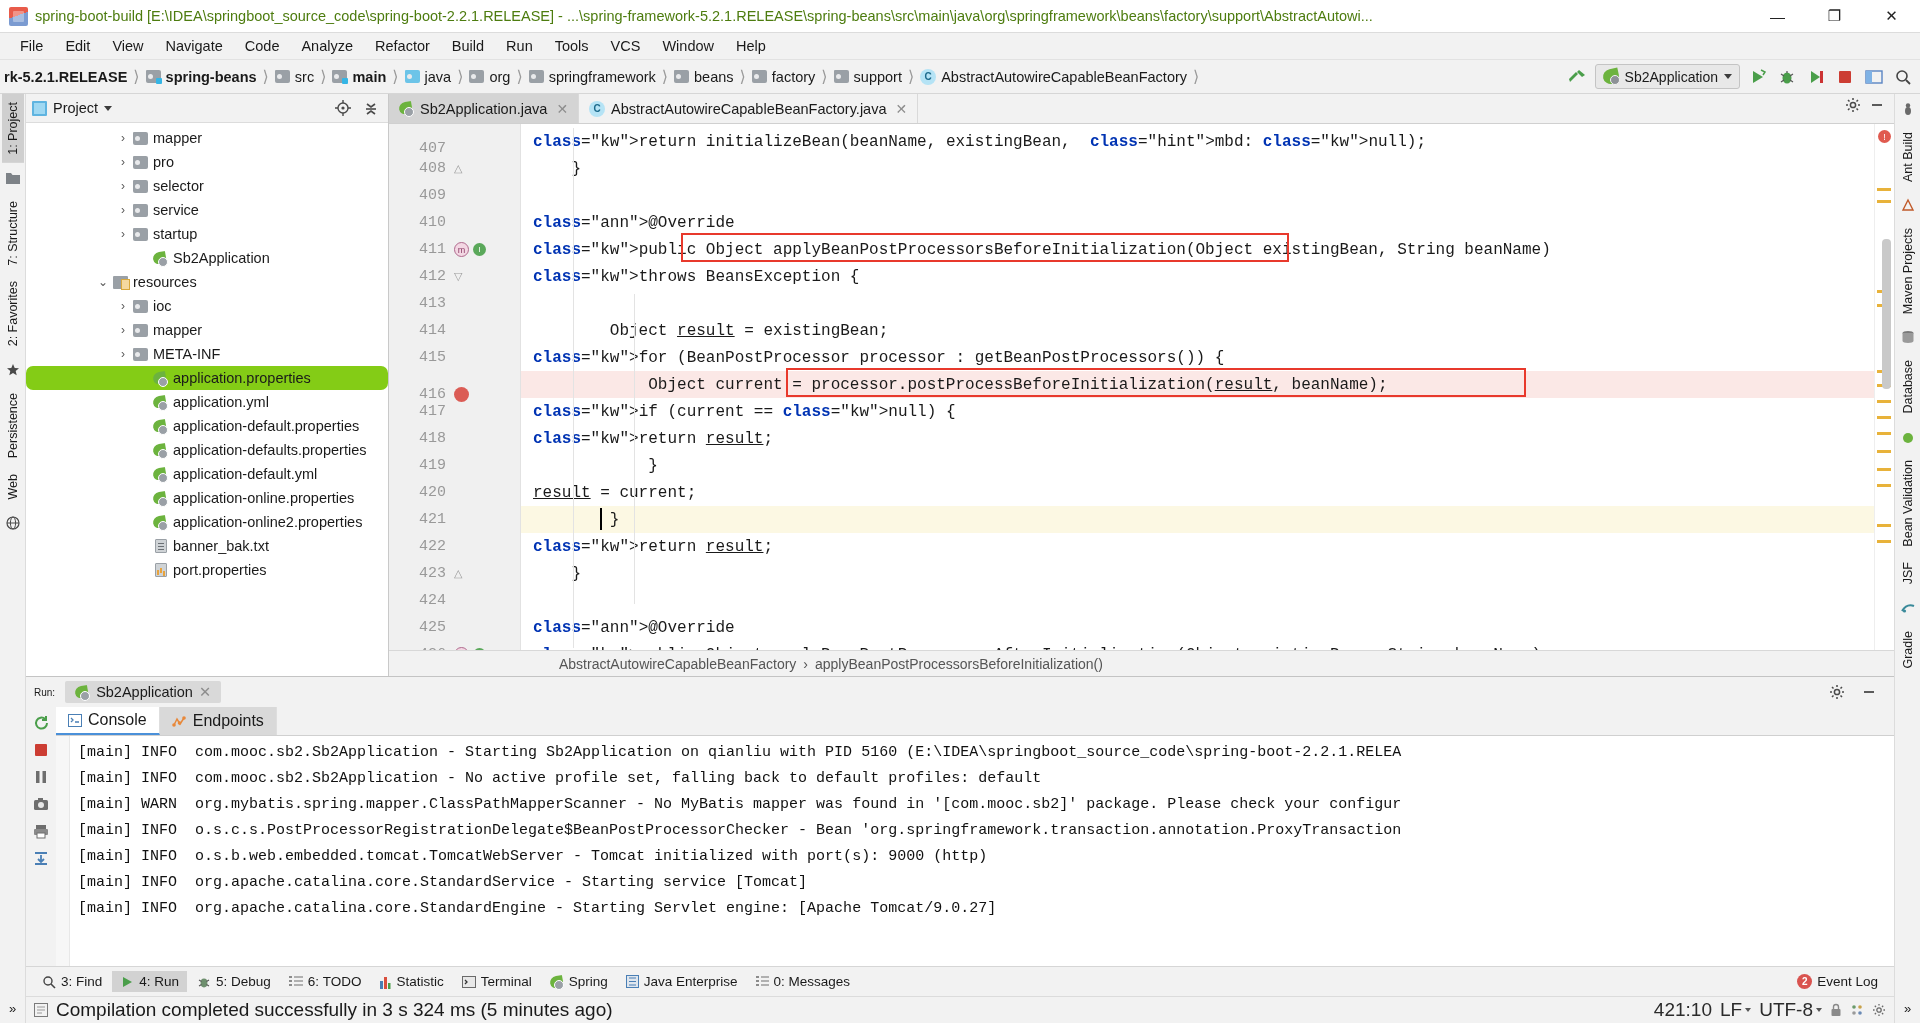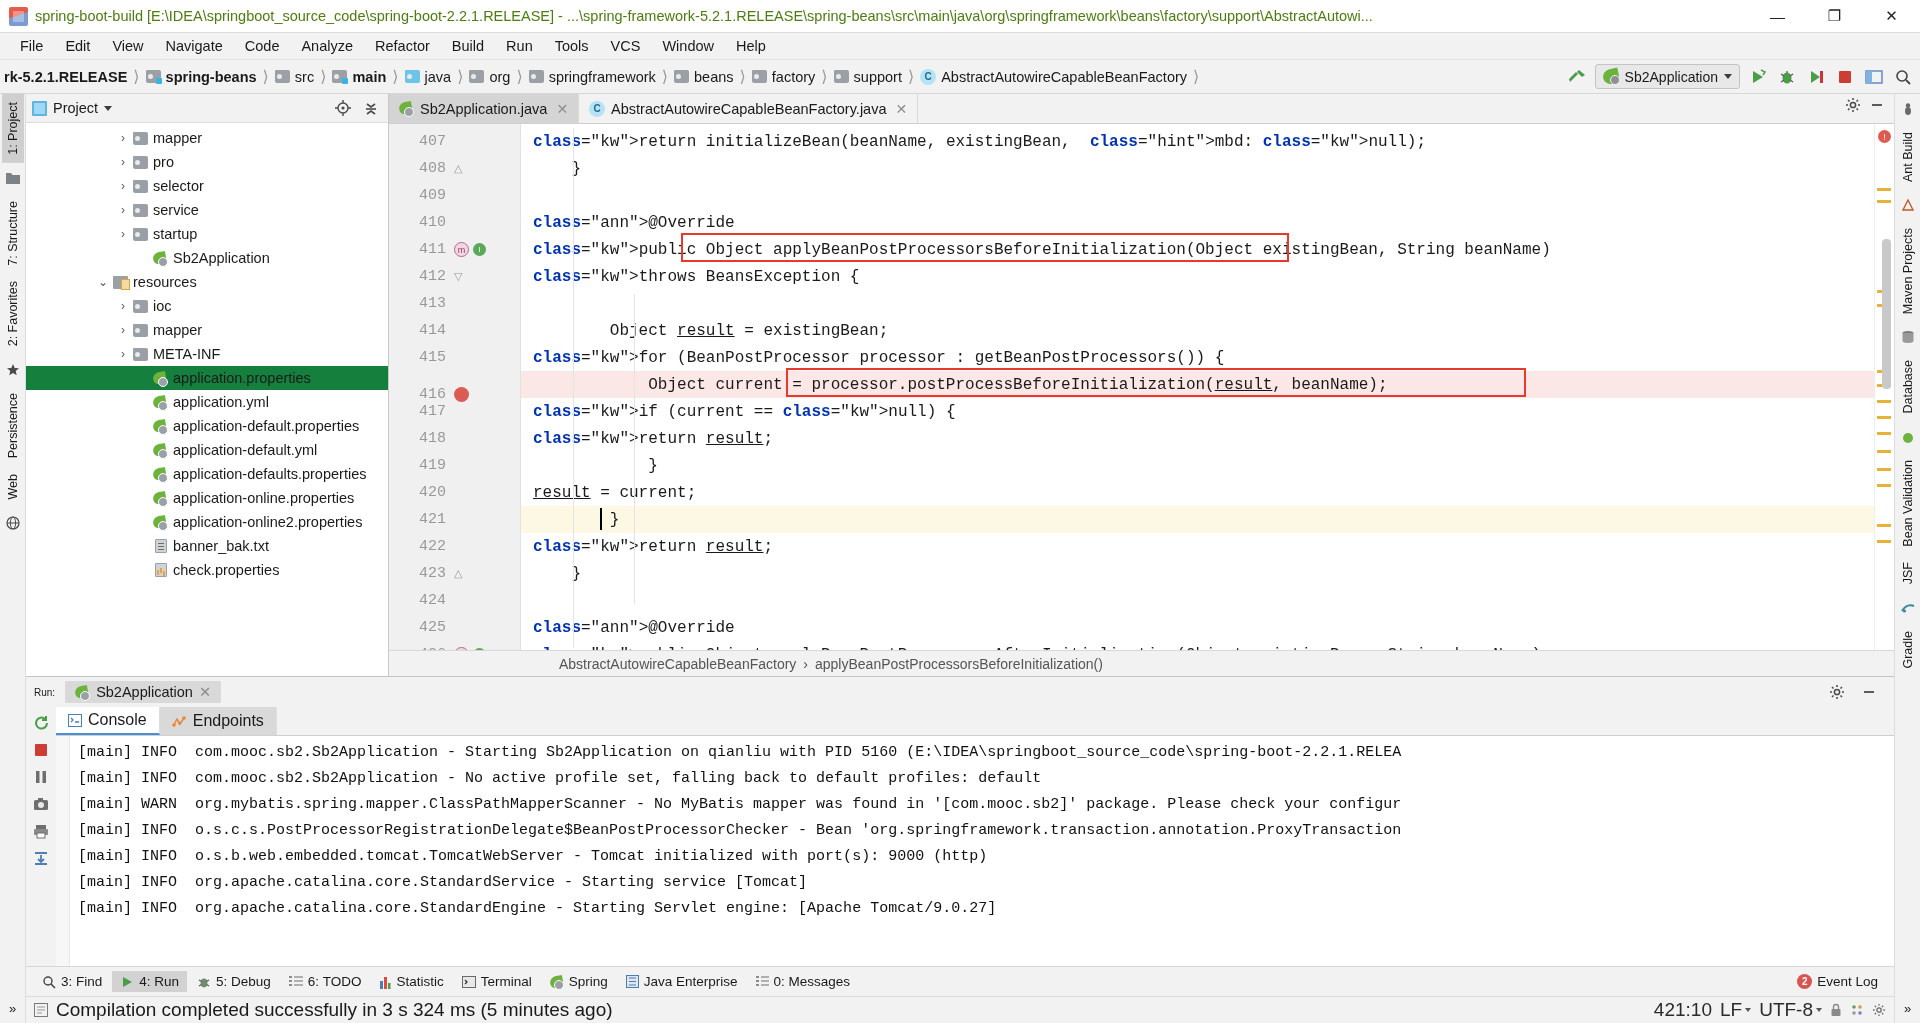--- a/index.html
+++ b/index.html
@@ -58,21 +58,21 @@
   .upper-row{display:flex;flex:1 1 auto;min-height:0;}
 
   
   .project-panel{width:363px;flex:0 0 363px;display:flex;flex-direction:column;background:#fff;border-right:1px solid #c9c9c9;min-height:0;}
   .pp-head{height:29px;display:flex;align-items:center;background:#f2f2f2;border-bottom:1px solid #dcdcdc;padding:0 6px;gap:6px;flex:0 0 29px;}
   .pp-head .sq{width:15px;height:15px;border:2px solid #5fb4e0;background:#9fd8f2;border-radius:1px;}
   .pp-title{font-size:14.5px;}
   .pp-head .sp{flex:1 1 auto;}
   .pp-tree{flex:1 1 auto;overflow:hidden;padding-top:3px;background:#fff;}
   .tnode{height:24px;display:flex;align-items:center;font-size:14.5px;white-space:nowrap;padding-right:4px;}
-  .tnode.sel{background:#15803d;}
+  .tnode.sel{background:#84cc16;border-radius:7px;}
   .tw{width:18px;display:flex;align-items:center;justify-content:center;flex:0 0 18px;color:#5a5a5a;font-size:12px;}
   .tico{width:17px;margin-right:4px;display:flex;align-items:center;justify-content:center;flex:0 0 17px;}
   .spring-ico{width:15px;height:15px;position:relative;}
   .spring-ico:before{content:"";position:absolute;left:0;top:1px;width:13px;height:12px;background:#6cb33e;border-radius:70% 10% 60% 60%;transform:rotate(-10deg);}
   .spring-ico:after{content:"";position:absolute;right:0;bottom:-1px;width:8px;height:8px;border-radius:50%;background:#9aa0a6;border:1.5px solid #fff;}
   .txt-ico{width:12px;height:14px;background:#cfd3d6;border:1px solid #9aa0a6;border-radius:1px;position:relative;}
   .txt-ico:after{content:"";position:absolute;left:2px;top:3px;right:2px;height:1px;background:#6b7075;box-shadow:0 3px 0 #6b7075,0 6px 0 #6b7075;}
   .prop-ico{width:12px;height:14px;background:#cfd3d6;border:1px solid #9aa0a6;border-radius:1px;position:relative;}
   .prop-ico:after{content:"";position:absolute;left:1px;bottom:1px;width:2px;height:5px;background:#e8a33d;box-shadow:3px -2px 0 #e8a33d,6px 1px 0 #e8a33d;}
   .res-folder{width:15px;height:13px;background:#9aa0a6;border-radius:1px;position:relative;}
@@ -430,29 +430,29 @@
                   <span class="spring-ico"></span>
                 </span>
                 <span>application-default.properties</span>
               </div>
               <div class="tnode">
                 <span style="width:108px;flex:0 0 108px"></span>
                 <span class="tw"></span>
                 <span class="tico">
                   <span class="spring-ico"></span>
                 </span>
-                <span>application-default.yml</span>
+                <span>application-defaults.properties</span>
               </div>
               <div class="tnode">
                 <span style="width:108px;flex:0 0 108px"></span>
                 <span class="tw"></span>
                 <span class="tico">
                   <span class="spring-ico"></span>
                 </span>
-                <span>application-defaults.properties</span>
+                <span>application-default.yml</span>
               </div>
               <div class="tnode">
                 <span style="width:108px;flex:0 0 108px"></span>
                 <span class="tw"></span>
                 <span class="tico">
                   <span class="spring-ico"></span>
                 </span>
                 <span>application-online.properties</span>
               </div>
               <div class="tnode">
@@ -470,21 +470,21 @@
                   <span class="txt-ico"></span>
                 </span>
                 <span>banner_bak.txt</span>
               </div>
               <div class="tnode">
                 <span style="width:108px;flex:0 0 108px"></span>
                 <span class="tw"></span>
                 <span class="tico">
                   <span class="prop-ico"></span>
                 </span>
-                <span>check.properties</span>
+                <span>port.properties</span>
               </div>
             </div>
         </div>
 
         <div class="editor-col">
           <div class="tabbar">
             <div class="etab active">
               <span class="spring-ico"></span>
               <span>Sb2Application.java</span>
               <span class="x">✕</span>
@@ -503,21 +503,21 @@
             </span>
             <span class="tool-ico" style="margin-right:6px;">
               <svg width="16" height="16" viewBox="0 0 16 16">
                   <path d="M3 8h10" stroke="#4a4a4a" stroke-width="1.8"></path>
                 </svg>
             </span>
           </div>
 
           <div class="editor-wrap">
             <div class="gutter">
-                <div class="ln" style="top: 4px;">
+                <div class="ln" style="top: 11px;">
                   <span class="num">407</span>
                   <span class="marks"></span>
                 </div>
                 <div class="ln" style="top: 31px;">
                   <span class="num">408</span>
                   <span class="marks">
                     <span style="color:#9a9a9a;font-size:11px">△</span>
                   </span>
                 </div>
                 <div class="ln" style="top: 58px;">

